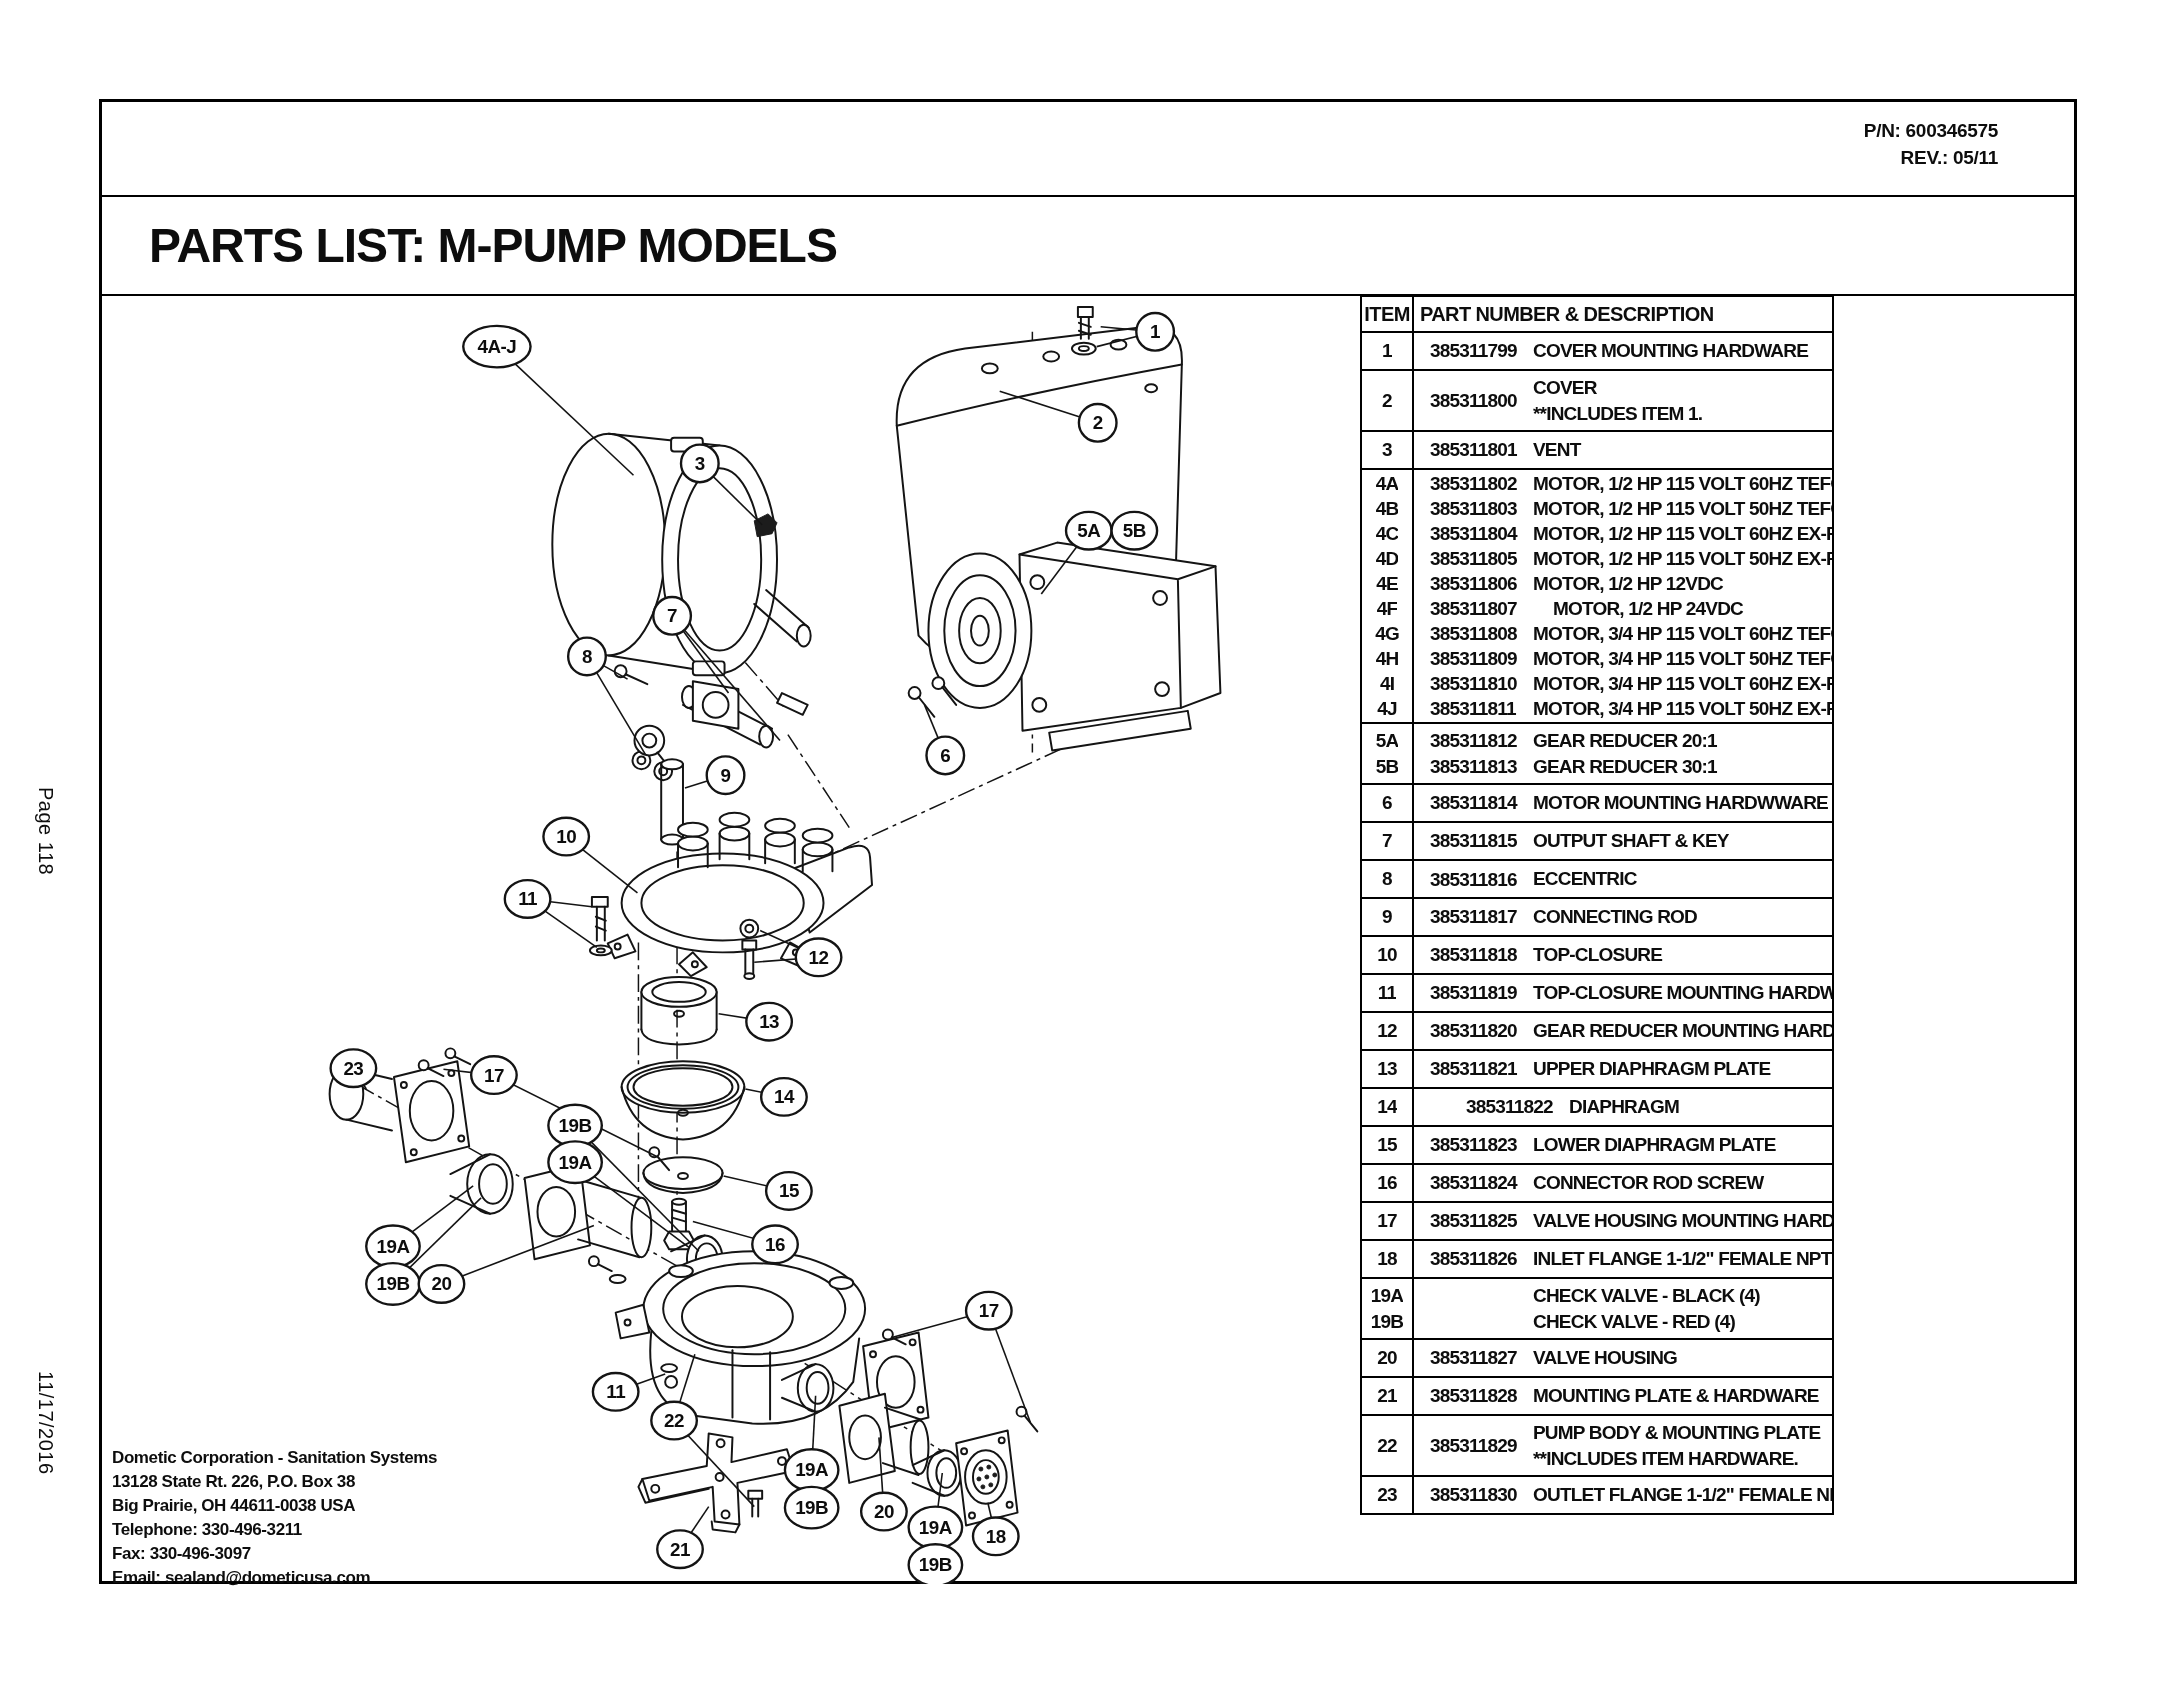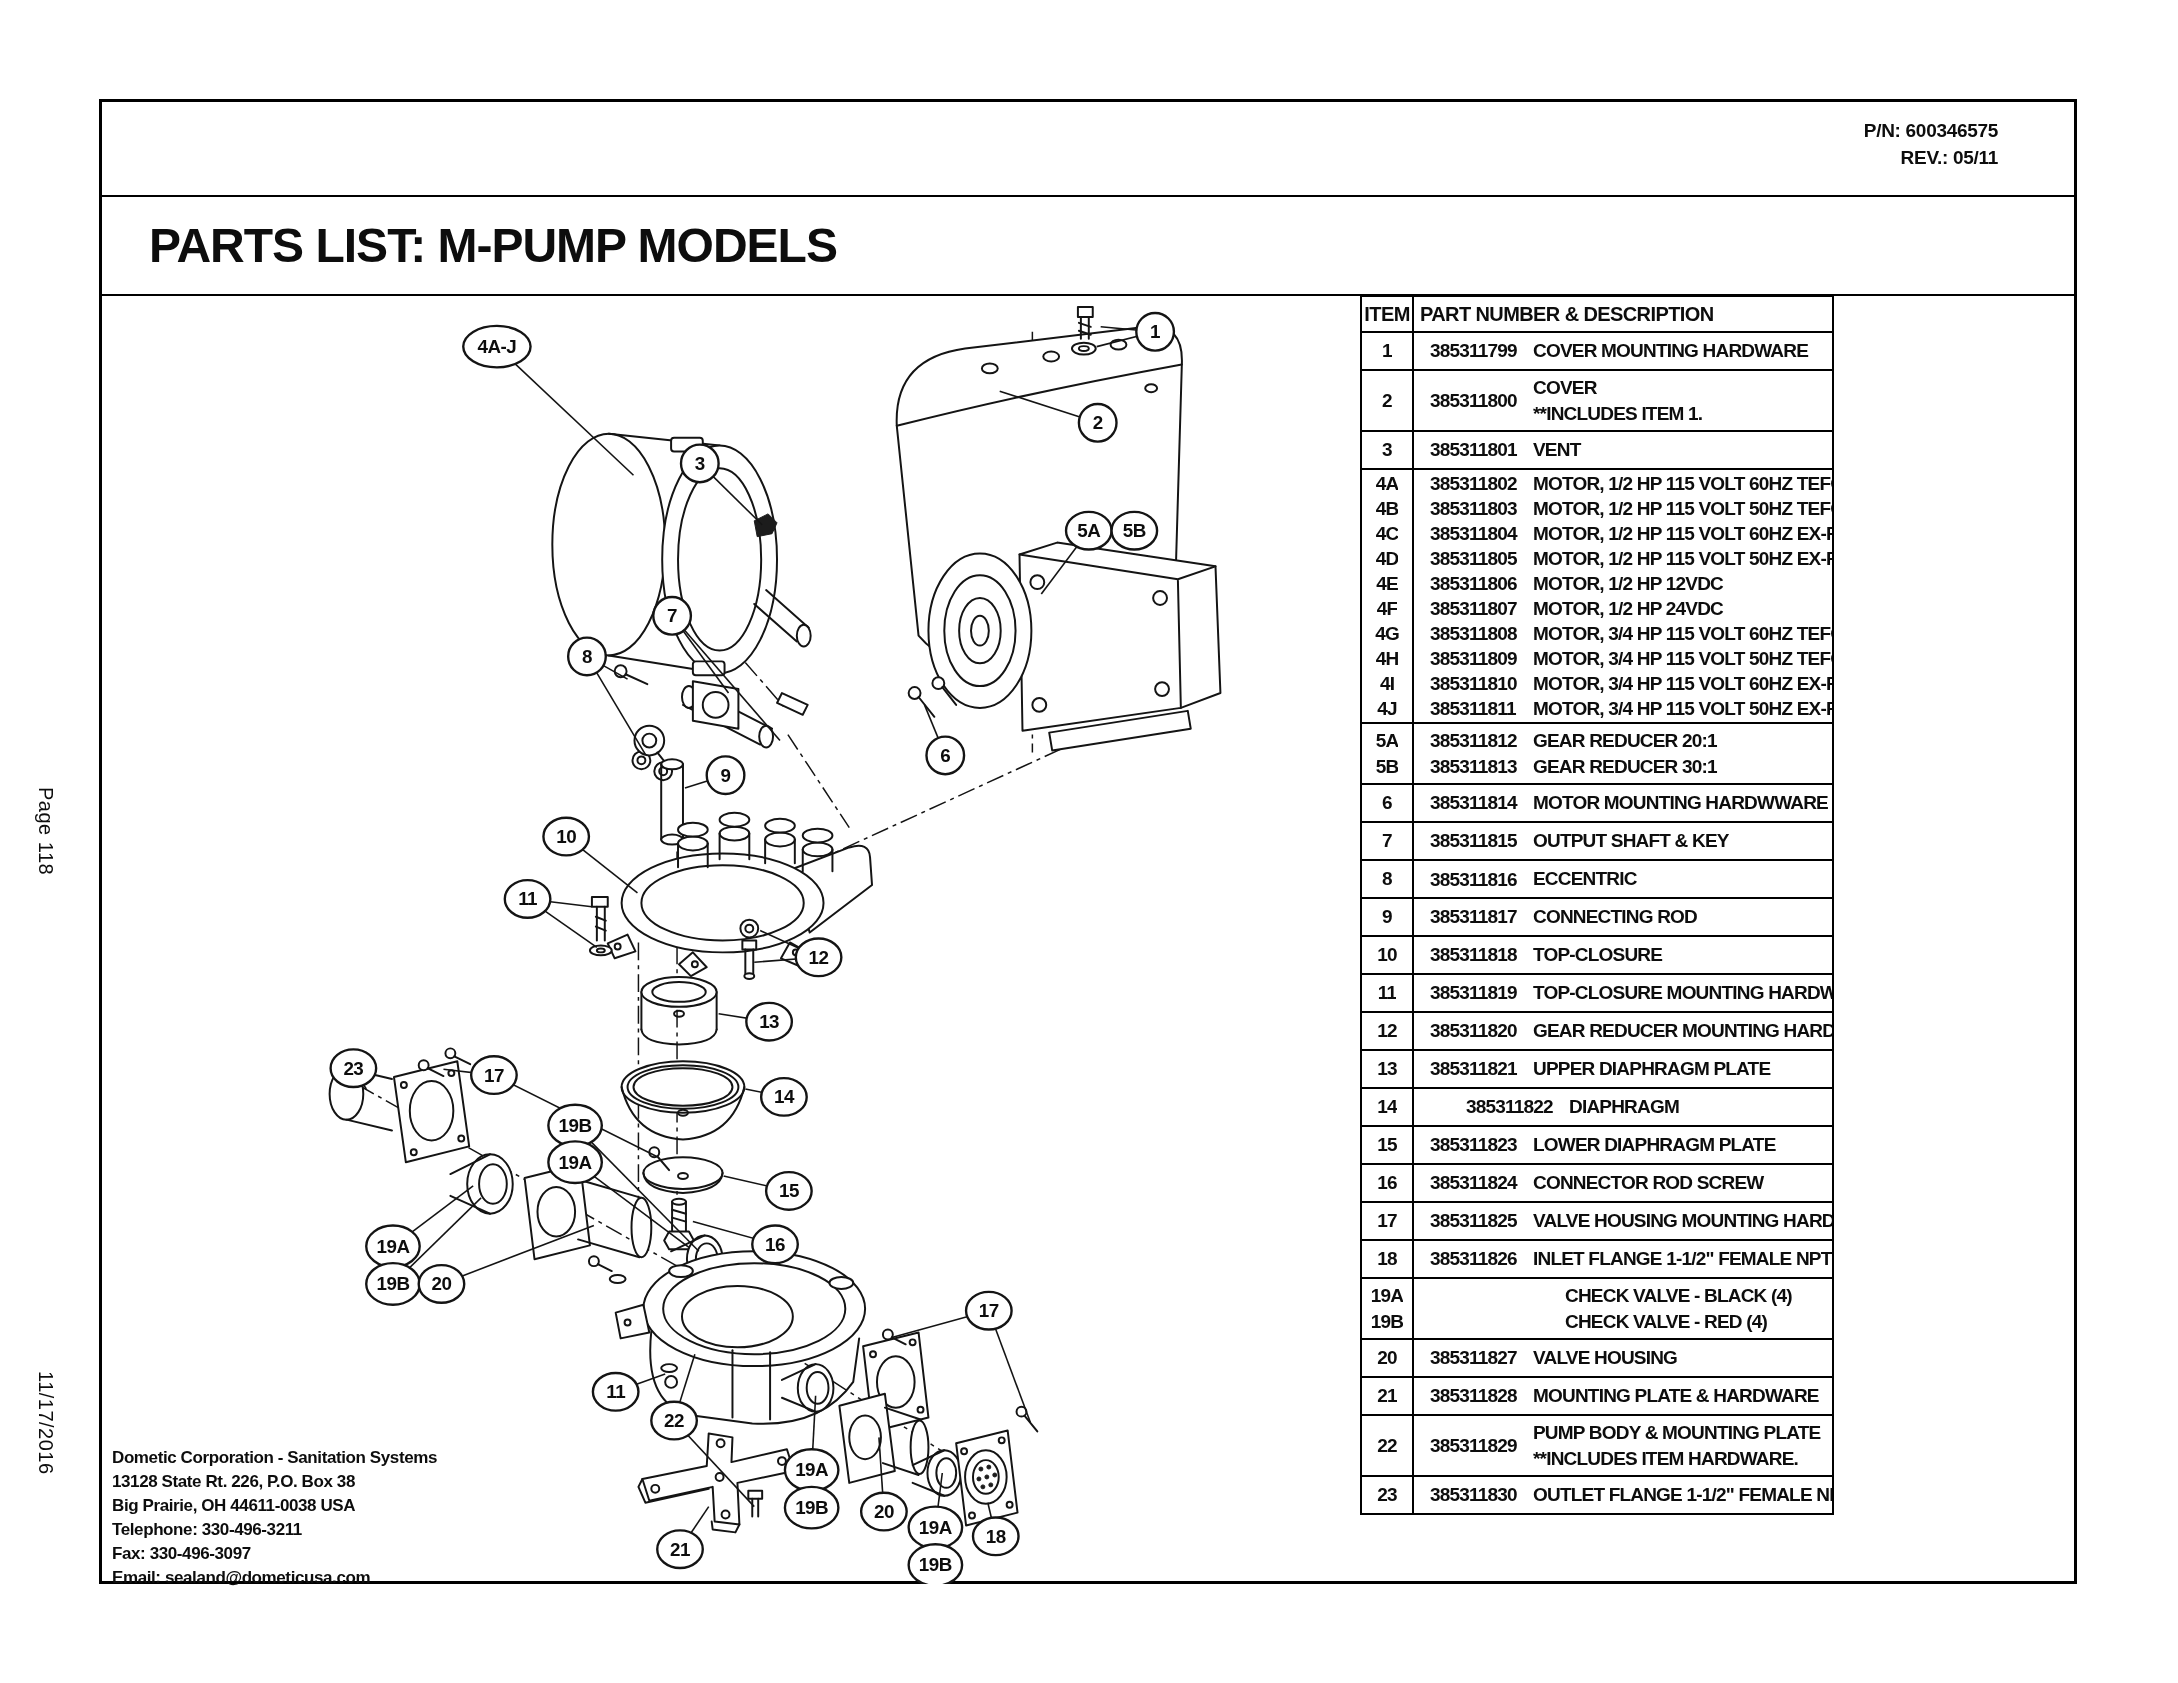--- a/index.html
+++ b/index.html
@@ -575,21 +575,21 @@
               <div class="tline" style="line-height: 25px;">385311809</div>
               <div class="tline" style="line-height: 25px;">385311810</div>
               <div class="tline" style="line-height: 25px;">385311811</div>
             </div>
             <div class="desccol" style="height: 252px;">
               <div class="tline" style="line-height: 25px;">MOTOR, 1/2 HP 115 VOLT 60HZ TEFC</div>
               <div class="tline" style="line-height: 25px;">MOTOR, 1/2 HP 115 VOLT 50HZ TEFC</div>
               <div class="tline" style="line-height: 25px;">MOTOR, 1/2 HP 115 VOLT 60HZ EX-PROOF</div>
               <div class="tline" style="line-height: 25px;">MOTOR, 1/2 HP 115 VOLT 50HZ EX-PROOF</div>
               <div class="tline" style="line-height: 25px;">MOTOR, 1/2 HP 12VDC</div>
-              <div class="tline" style="line-height: 25px;">MOTOR, 1/2 HP 24VDC</div>
+              <div class="tline" style="line-height: 25px; margin-left: 20px;">MOTOR, 1/2 HP 24VDC</div>
               <div class="tline" style="line-height: 25px;">MOTOR, 3/4 HP 115 VOLT 60HZ TEFC</div>
               <div class="tline" style="line-height: 25px;">MOTOR, 3/4 HP 115 VOLT 50HZ TEFC</div>
               <div class="tline" style="line-height: 25px;">MOTOR, 3/4 HP 115 VOLT 60HZ EX-PROOF</div>
               <div class="tline" style="line-height: 25px;">MOTOR, 3/4 HP 115 VOLT 50HZ EX-PROOF</div>
             </div>
           </div>
         </td>
       </tr>
       <tr>
         <td class="col-item">
@@ -838,21 +838,21 @@
             <div class="tline" style="line-height: 26px;">19A</div>
             <div class="tline" style="line-height: 26px;">19B</div>
           </div>
         </td>
         <td>
           <div class="pndwrap" style="height: 59px;">
             <div class="pncol" style="height: 59px; gap: 37px;">
               <div class="tline" style="line-height: 26px;">385311581</div>
               <div class="tline" style="line-height: 26px; margin-top: 40px;">385311582</div>
             </div>
-            <div class="desccol" style="height: 59px; margin-left: 32px;">
+            <div class="desccol" style="height: 59px;">
               <div class="tline" style="line-height: 26px;">CHECK VALVE - BLACK (4)</div>
               <div class="tline" style="line-height: 26px;">CHECK VALVE - RED (4)</div>
             </div>
           </div>
         </td>
       </tr>
       <tr>
         <td class="col-item">
           <div class="cellwrap" style="height: 36px;">
             <div class="tline" style="line-height: 26px;">20</div>

